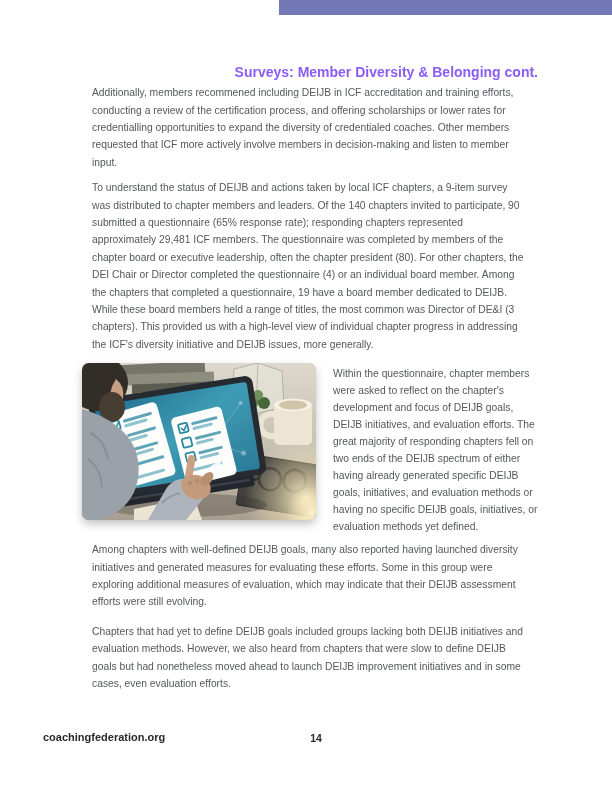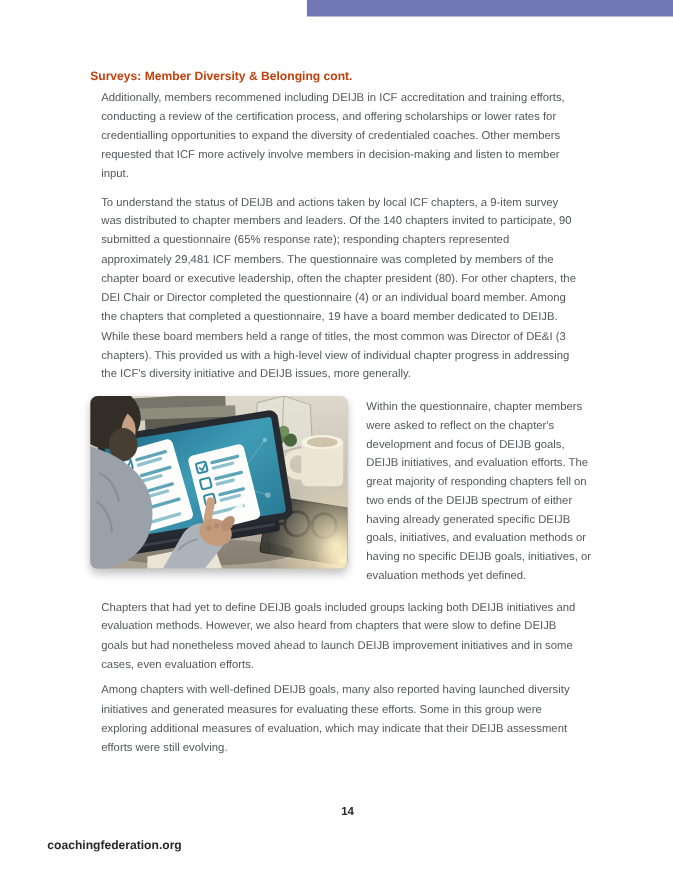--- a/index.html
+++ b/index.html
@@ -20,23 +20,24 @@
   }
   .page-title{
     margin:0;
     font-size:29px;line-height:1;
     font-weight:800;
     letter-spacing:0.2px;
     color:#3b3f9e;
   }
   .section-subtitle{
     margin:9px 0 0;
-    font-size:11px;line-height:1.15;
+    font-size:14px;line-height:1.15;
     font-weight:700;
-    color:#c2410c;
+    color:#8b5cf6;
+    text-align:right;
   }
   .body-par{
     margin:4px 10px 0;
     font-size:10.3px;line-height:17.4px;
     color:#55575c;
   }
   .section-heading{
     margin:16px 0 0;
     font-size:13.5px;line-height:1;
     font-weight:700;
@@ -59,21 +60,21 @@
   .wrap-text{
     margin-left:17px;
     width:206px;
     padding-top:2px;
     font-size:10.3px;line-height:17px;
     color:#55575c;
   }
   .closing-1{margin-top:6px;}
   .closing-2{margin-top:12px;}
   .footer-site{
-    position:absolute;left:43px;top:763px;
+    position:absolute;left:43px;top:731px;
     font-size:11px;font-weight:700;color:#29292c;text-align:center;
   }
   .footer-page{
     position:absolute;left:10px;top:732px;width:612px;
     text-align:center;
     font-size:10.5px;font-weight:700;color:#29292c;
   }
   .footer-logo{
     position:absolute;left:497px;top:726px;
     width:92px;height:34px;
@@ -217,21 +218,21 @@
             <ellipse cx="125" cy="116" rx="5" ry="8" fill="#b98f71" transform="rotate(40 125 116)"></ellipse>
             <circle cx="108" cy="120" r="2.3" fill="#a8805f" opacity="0.55"></circle>
             <circle cx="115" cy="118" r="2.3" fill="#a8805f" opacity="0.55"></circle>
           </g>
           <circle cx="230" cy="150" r="26" fill="url(#flare)"></circle>
         </svg>
       </div>
       <div class="wrap-text">Within the questionnaire, chapter members were asked to reflect on the chapter's development and focus of DEIJB goals, DEIJB initiatives, and evaluation efforts. The great majority of responding chapters fell on two ends of the DEIJB spectrum of either having already generated specific DEIJB goals, initiatives, and evaluation methods or having no specific DEIJB goals, initiatives, or evaluation methods yet defined.</div>
     </div>
 
+    <p class="body-par closing-1">Among chapters with well-defined DEIJB goals, many also reported having launched diversity initiatives and generated measures for evaluating these efforts. Some in this group were exploring additional measures of evaluation, which may indicate that their DEIJB assessment efforts were still evolving.</p>
     <p class="body-par closing-2">Chapters that had yet to define DEIJB goals included groups lacking both DEIJB initiatives and evaluation methods. However, we also heard from chapters that were slow to define DEIJB goals but had nonetheless moved ahead to launch DEIJB improvement initiatives and in some cases, even evaluation efforts.</p>
-    <p class="body-par closing-1">Among chapters with well-defined DEIJB goals, many also reported having launched diversity initiatives and generated measures for evaluating these efforts. Some in this group were exploring additional measures of evaluation, which may indicate that their DEIJB assessment efforts were still evolving.</p>
   </div>
 
   <div class="footer-site">coachingfederation.org</div>
   <div class="footer-page">14</div>
 
 
 </div>
 
 </body></html>

